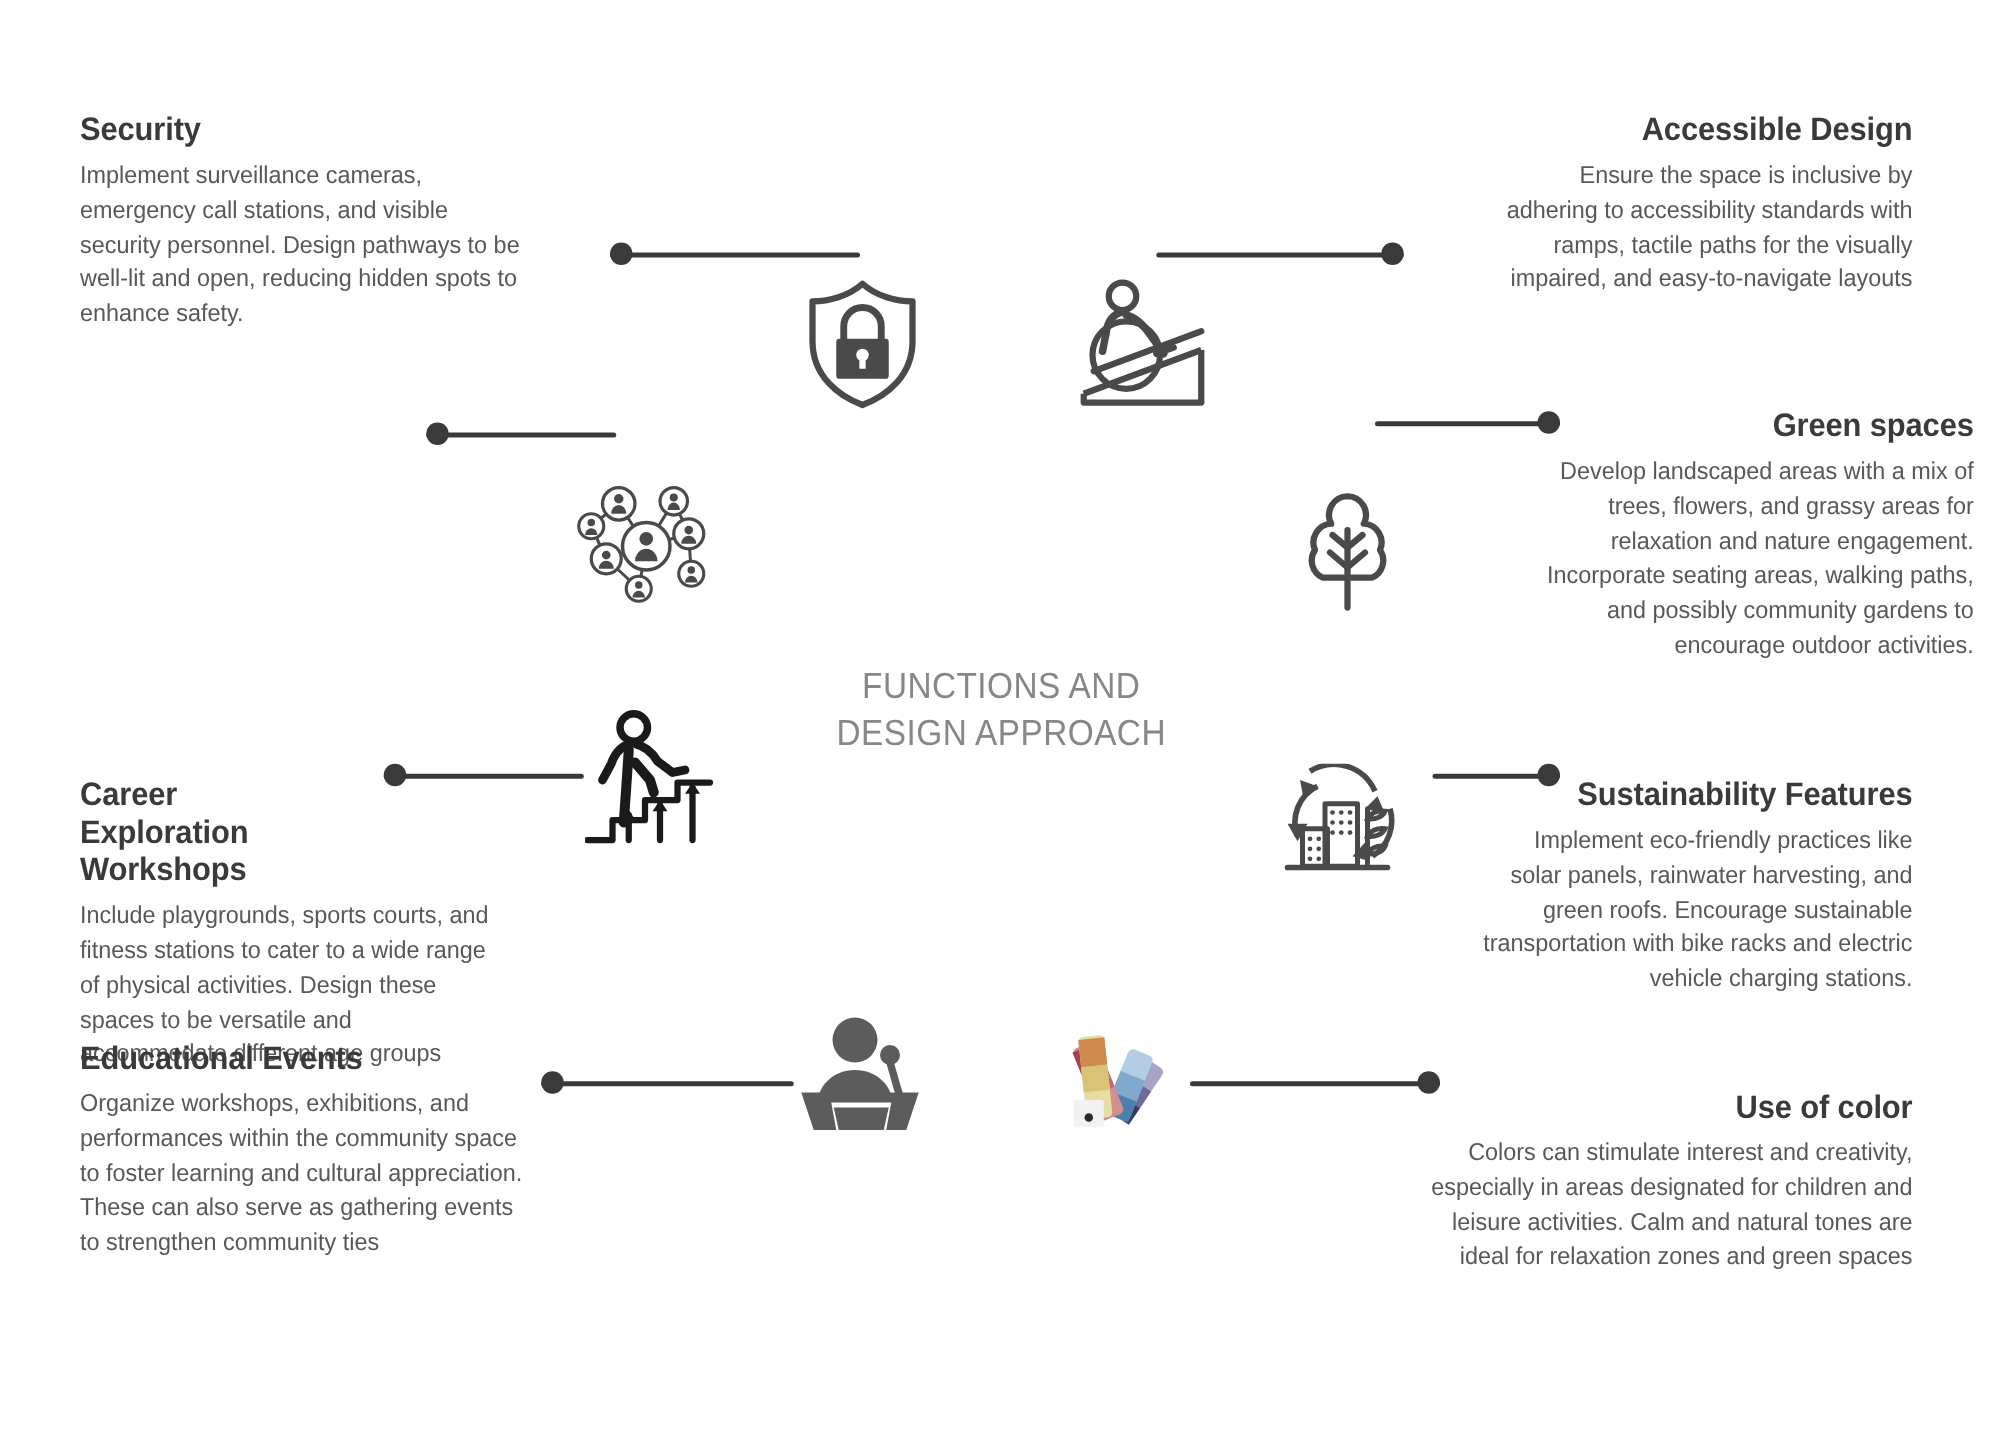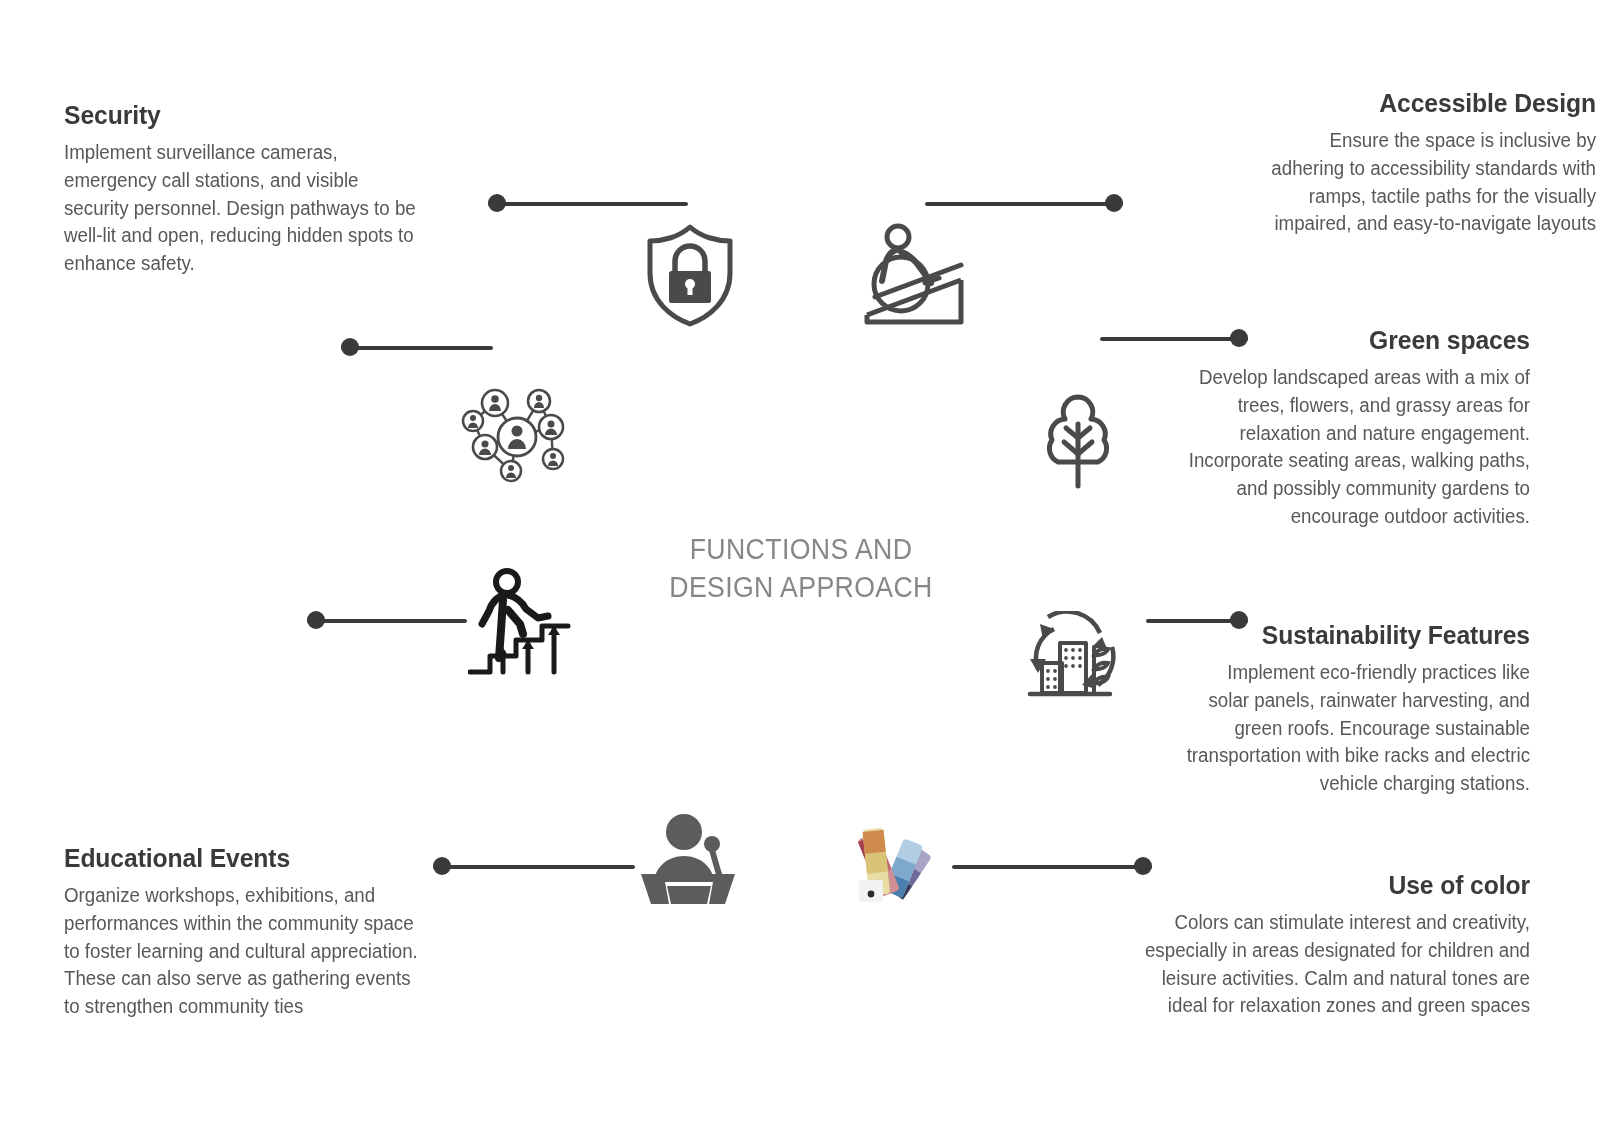--- a/index.html
+++ b/index.html
@@ -40,21 +40,21 @@
   .block.right h2{transform-origin:right center;}
   .block p{
     margin:0;
     font-size:19.5px;
     line-height:1.42;
     color:#58585a;
     transform:scaleX(0.96);
   }
   .block.left p{transform-origin:left center;}
   .block.right p{transform-origin:right center;}
-  .block.left{text-align:left;margin-top:12px;}
+  .block.left{text-align:left;}
   .block.right{text-align:right;}
 
   
   .conn{position:absolute;height:18px;}
   .conn .bar{
     position:absolute;top:7.5px;left:0;right:0;height:4px;
     background:#3a3a3a;border-radius:2px;
   }
   .conn .dot{
     position:absolute;top:0px;width:18px;height:18px;
@@ -76,32 +76,36 @@
     <span>FUNCTIONS AND</span>
     <span>DESIGN APPROACH</span>
   </div>
 
   <div class="block left" style="left:64px; top:88px; width:370px;">
     <h2>Security</h2>
     <p>Implement surveillance cameras, emergency call stations, and visible security personnel. Design pathways to be well-lit and open, reducing hidden spots to enhance safety.</p>
   </div>
 
 
+  <div class="block left" style="left:64px; top:620px; width:345px;">
+    <h2 style="width:230px;">Career Exploration Workshops</h2>
+    <p>Include playgrounds, sports courts, and fitness stations to cater to a wide range of physical activities. Design these spaces to be versatile and accommodate different age groups</p>
+  </div>
 
   <div class="block left" style="left:64px; top:831px; width:382px;">
     <h2>Educational Events</h2>
     <p>Organize workshops, exhibitions, and performances within the community space to foster learning and cultural appreciation. These can also serve as gathering events to strengthen community ties</p>
   </div>
 
-  <div class="block right" style="left:1244px; top:88px; width:352px;">
+  <div class="block right" style="left:1178px; top:88px; width:352px;">
     <h2>Accessible Design</h2>
     <p>Ensure the space is inclusive by adhering to accessibility standards with ramps, tactile paths for the visually impaired, and easy-to-navigate layouts</p>
   </div>
 
-  <div class="block right" style="left:1170px; top:325px; width:360px;">
+  <div class="block right" style="left:1219px; top:325px; width:360px;">
     <h2>Green spaces</h2>
     <p>Develop landscaped areas with a mix of trees, flowers, and grassy areas for relaxation and nature engagement. Incorporate seating areas, walking paths, and possibly community gardens to encourage outdoor activities.</p>
   </div>
 
   <div class="block right" style="left:1100px; top:870px; width:430px;">
     <h2>Use of color</h2>
     <p>Colors can stimulate interest and creativity, especially in areas designated for children and leisure activities. Calm and natural tones are ideal for relaxation zones and green spaces</p>
   </div>
 
   <div class="block right" style="left:1170px; top:620px; width:360px;">

